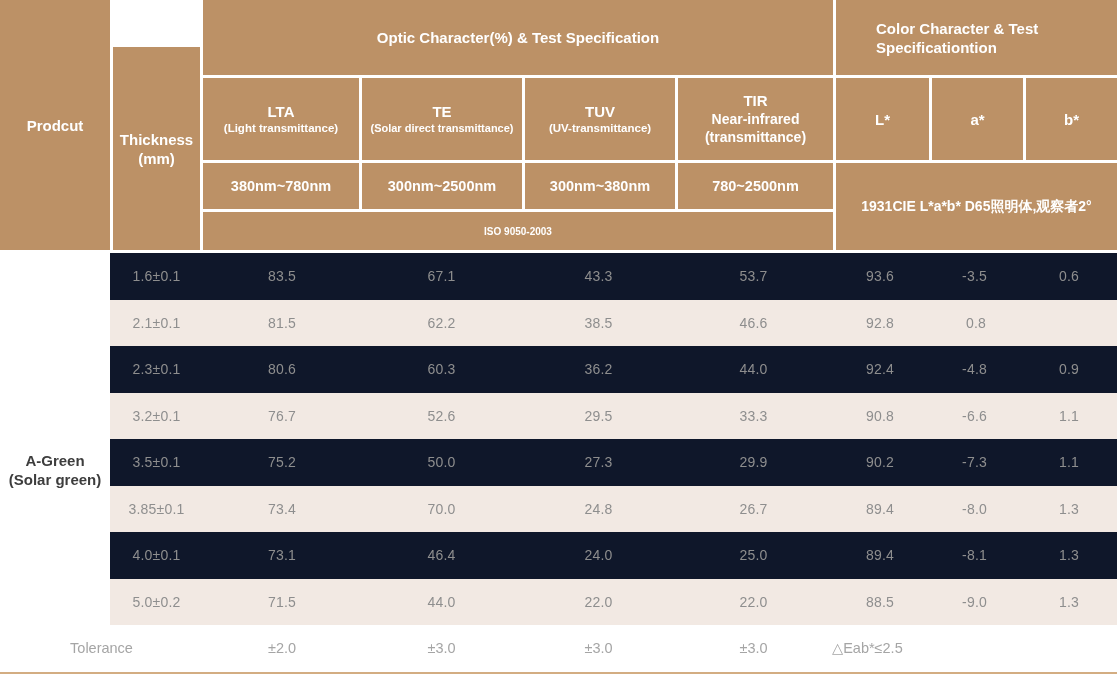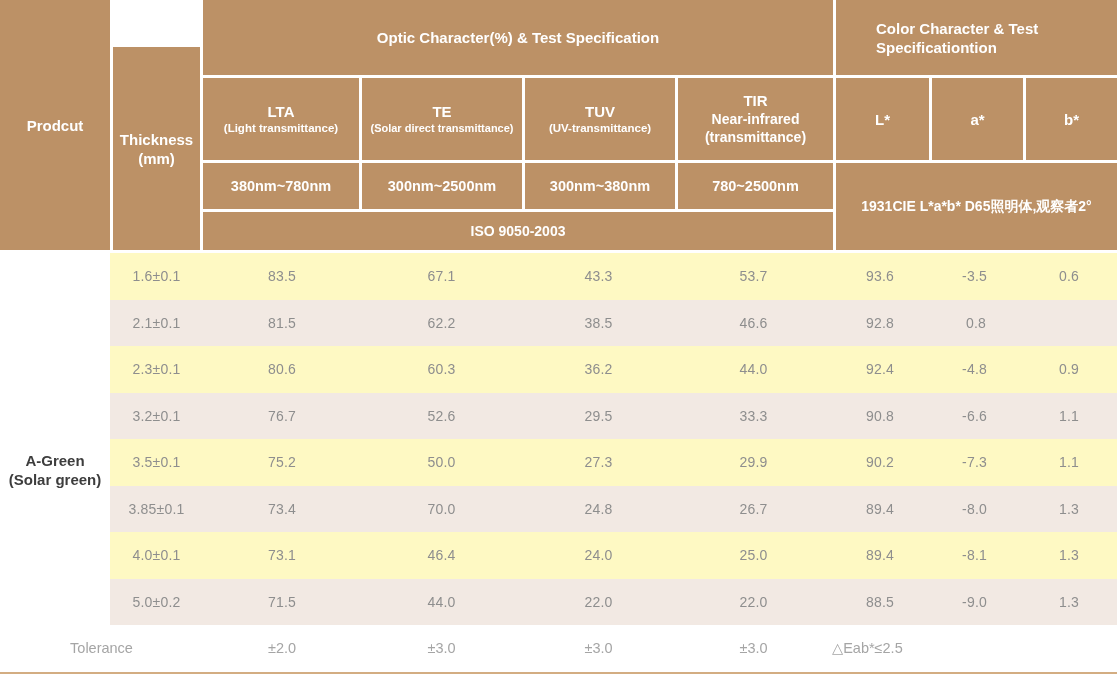--- a/index.html
+++ b/index.html
@@ -50,27 +50,27 @@
   .cell-r-te  {grid-area:3/4/4/5;}
   .cell-r-tuv {grid-area:3/5/4/6;}
   .cell-r-tir {grid-area:3/6/4/7;}
   .cell-iso {grid-area:4/3/5/7;}
   .cell-cie {grid-area:3/7/5/10;white-space:nowrap;font-size:14px;}
   .abbr{font-size:15px;line-height:18px;}
   .desc{font-size:11.5px;line-height:14px;font-weight:bold;}
   .desc-sm{font-size:11px;}
   .desc-lg{font-size:14px;line-height:18px;}
   .range{font-size:14.5px;}
-  .iso{font-size:14px;}
+  .iso{font-size:10px;}
 
   
   .tbody{margin-top:3px;position:relative;}
   .drow{display:flex;height:46.5px;}
   .spacer{width:110px;background:#ffffff;}
-  .band{flex:1;display:flex;align-items:stretch;background:#fef9c3;}
+  .band{flex:1;display:flex;align-items:stretch;background:#0f172a;}
   .band.shaded{background:var(--shade);}
   .dcell{
     display:flex;align-items:center;justify-content:center;
     font-size:14px;color:var(--data-text);
     letter-spacing:0.2px;
   }
   .product-name{
     position:absolute;left:0;top:198px;width:110px;
     text-align:center;font-weight:bold;color:var(--dark-text);
     font-size:15px;line-height:19px;

